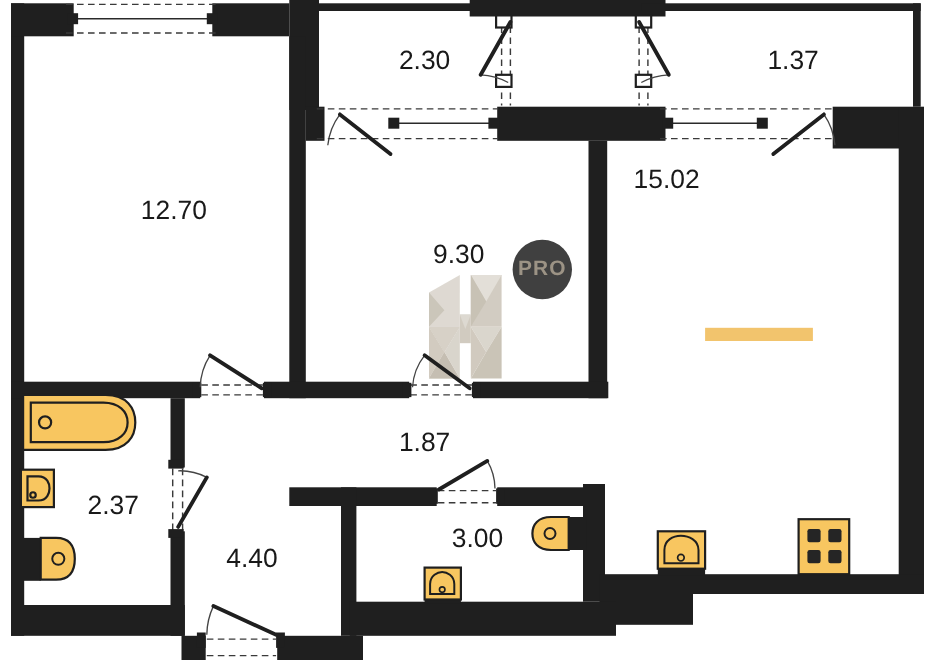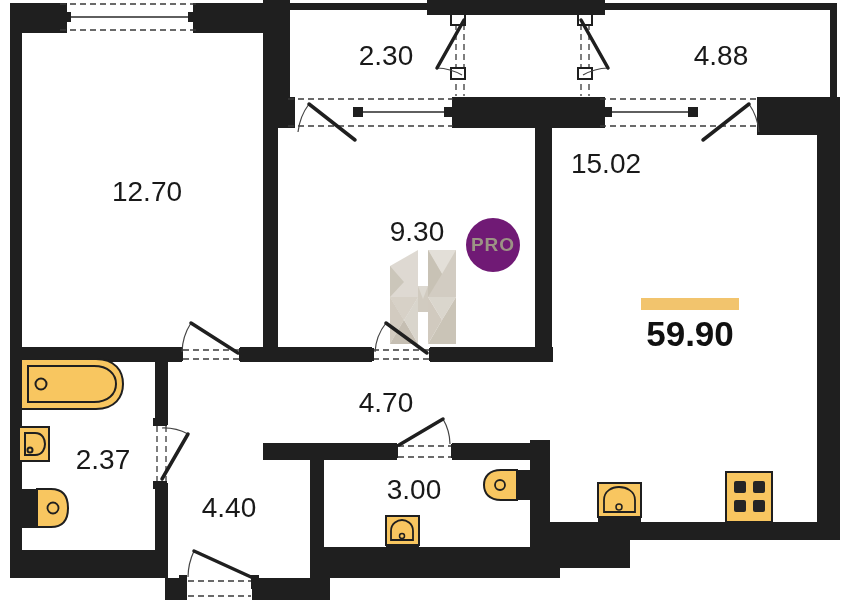--- a/index.html
+++ b/index.html
@@ -1,24 +1,24 @@
 <!DOCTYPE html>
 <html><head>
 <meta charset="utf-8">
 <style>
   html,body{margin:0;padding:0;background:#ffffff;font-family:"Liberation Sans",sans-serif;}
   .plan{position:relative;width:843px;height:600px;background:#ffffff;overflow:hidden;}
   .wall{position:absolute;background:#1f1f1f;}
   .overlay{position:absolute;left:0;top:0;width:843px;height:600px;}
-  .lbl{position:absolute;transform:translate(-50%,-50%);font-size:28px;color:#191919;white-space:nowrap;}
+  .lbl{position:absolute;transform:translate(-50%,-50%);font-size:24px;color:#191919;white-space:nowrap;}
   .total-wrap{position:absolute;left:640px;top:298px;width:100px;text-align:center;}
   .total-bar{width:98px;height:12px;background:#f2c46d;margin:0 auto 6px auto;}
   .total-val{font-size:35px;font-weight:bold;color:#111;line-height:1;}
   .pro-badge{position:absolute;left:466px;top:218px;width:54px;height:54px;border-radius:50%;
-             background:#701a75;display:flex;align-items:center;justify-content:center;
+             background:#404040;display:flex;align-items:center;justify-content:center;
              font-size:19px;font-weight:bold;color:#9c9385;letter-spacing:1px;}
 </style>
 </head>
 <body>
 
 <div class="plan">
 
   <div class="wall" style="left:10px;top:3px;width:12px;height:575px"></div>
 
   <div class="wall" style="left:10px;top:3px;width:57px;height:30px"></div>
@@ -207,30 +207,29 @@
 
     <g>
       <rect x="726" y="472" width="46" height="50" fill="#f8c660" stroke="#1f1f1f" stroke-width="2"></rect>
       <rect x="734" y="481" width="12" height="12" rx="2" fill="#252525"></rect>
       <rect x="753" y="481" width="12" height="12" rx="2" fill="#252525"></rect>
       <rect x="734" y="500" width="12" height="12" rx="2" fill="#252525"></rect>
       <rect x="753" y="500" width="12" height="12" rx="2" fill="#252525"></rect>
     </g>
   </svg>
 
-  <div class="lbl" style="left:147px;top:192px">12.70</div>
+  <div class="lbl" style="left:158px;top:192px">12.70</div>
   <div class="lbl" style="left:386px;top:56px">2.30</div>
-  <div class="lbl" style="left:721px;top:56px">4.88</div>
+  <div class="lbl" style="left:721px;top:56px">1.37</div>
   <div class="lbl" style="left:606px;top:164px">15.02</div>
   <div class="lbl" style="left:417px;top:232px">9.30</div>
-  <div class="lbl" style="left:386px;top:403px">4.70</div>
+  <div class="lbl" style="left:386px;top:403px">1.87</div>
   <div class="lbl" style="left:103px;top:460px">2.37</div>
   <div class="lbl" style="left:229px;top:508px">4.40</div>
-  <div class="lbl" style="left:414px;top:490px">3.00</div>
+  <div class="lbl" style="left:434px;top:490px">3.00</div>
 
   <div class="total-wrap">
     <div class="total-bar"></div>
-    <div class="total-val">59.90</div>
   </div>
 
   <div class="pro-badge">PRO</div>
 
 </div>
 
 </body></html>

